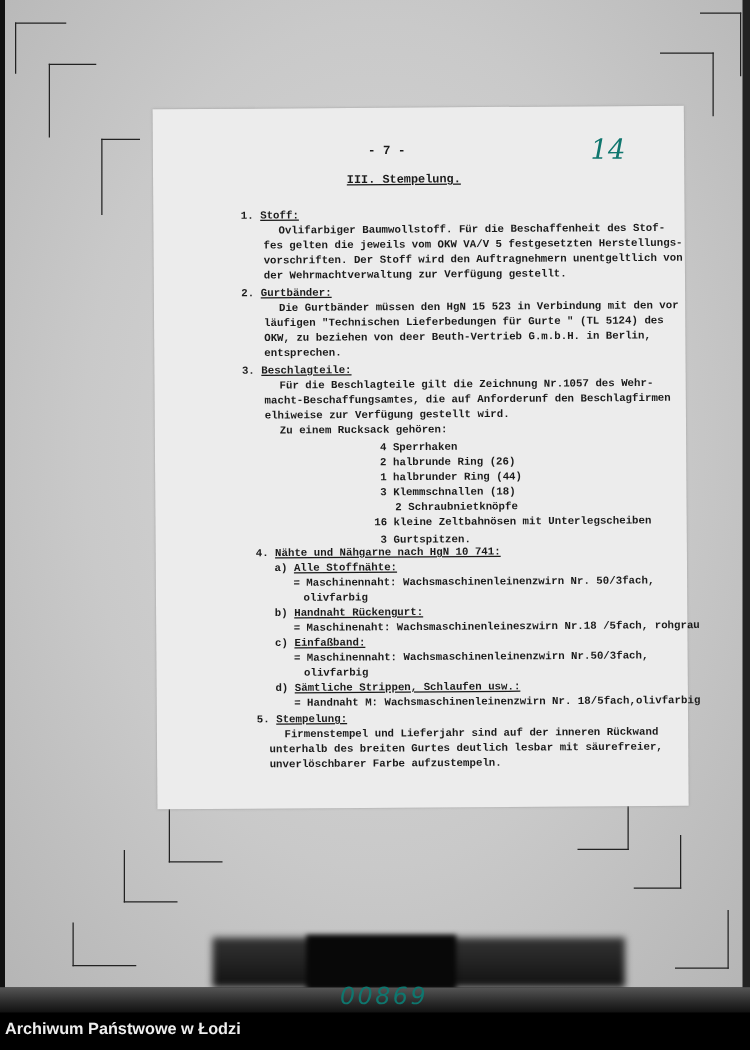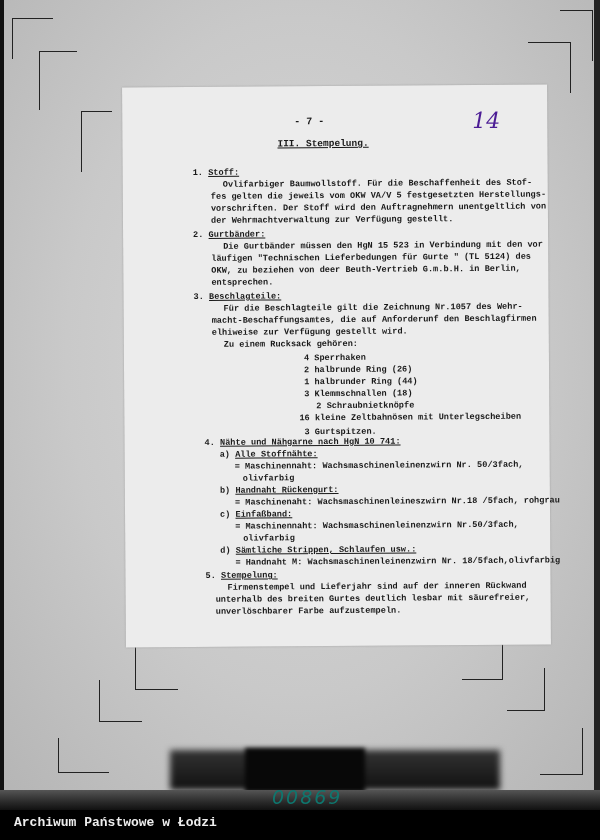--- a/index.html
+++ b/index.html
@@ -7,28 +7,28 @@
   .scan{position:absolute;left:0;top:0;width:600px;height:790px;background:
     radial-gradient(ellipse at 50% 45%, #d8d8d8 0%, #c9c9c9 55%, #b5b5b5 100%);}
   .scan:before{content:"";position:absolute;left:0;top:0;width:4px;height:790px;background:#111;}
   .scan:after{content:"";position:absolute;right:0;top:0;width:6px;height:790px;background:#222;}
   .mark{position:absolute;border-color:#222;border-style:solid;border-width:0;}
   .paper{position:absolute;left:124px;top:86px;width:425px;height:560px;background:#ececec;box-shadow:0 0 2px #999;transform:rotate(-0.4deg);}
   .doc{position:absolute;left:0;top:0;width:100%;height:100%;font-size:8.6px;line-height:12.3px;color:#1a1a1a;font-weight:bold;}
   .line{position:absolute;white-space:nowrap;}
   u{text-decoration:underline;}
   .pagenum{left:172px;top:30px;font-size:10px;}
-  .handnum{left:350px;top:30px;font-family:"DejaVu Serif",serif;font-size:22px;font-weight:normal;font-style:italic;color:#4c1d95;}
+  .handnum{left:350px;top:30px;font-family:"DejaVu Serif",serif;font-size:22px;font-weight:normal;font-style:italic;color:#0f766e;}
   .title{left:155px;top:52px;font-size:9.5px;}
   .holes{position:absolute;width:12px;height:10px;border-radius:50%;background:#d8d8d8;border:1px solid #aaa;}
   .dark-band{position:absolute;left:170px;top:750px;width:330px;height:40px;background:linear-gradient(#333,#111);filter:blur(3px);}
   .dark-band2{position:absolute;left:245px;top:748px;width:120px;height:44px;background:#080808;filter:blur(2px);}
   .film{position:absolute;left:0;top:790px;width:600px;height:20px;background:linear-gradient(#555,#2a2a2a 60%,#111);}
   .frame-no{position:absolute;left:272px;top:786px;color:#0f766e;font-family:"DejaVu Sans",sans-serif;font-size:19px;font-style:italic;letter-spacing:2px;}
-  .footer{position:absolute;left:14px;top:815px;color:#eee;font-family:Liberation Mono, monospace;font-size:13px;font-weight:bold;}
+  .footer{position:absolute;left:4px;top:815px;color:#eee;font-family:Liberation Sans, sans-serif;font-size:13px;font-weight:bold;}
 </style>
 </head>
 <body>
 
 <div class="scan">
 
   <div class="mark" style="left:12px;top:18px;width:40px;height:40px;border-top-width:1px;border-left-width:1px;"></div>
   <div class="mark" style="left:39px;top:51px;width:37px;height:58px;border-top-width:1px;border-left-width:1px;"></div>
   <div class="mark" style="left:81px;top:111px;width:30px;height:60px;border-top-width:1px;border-left-width:1px;"></div>
 

